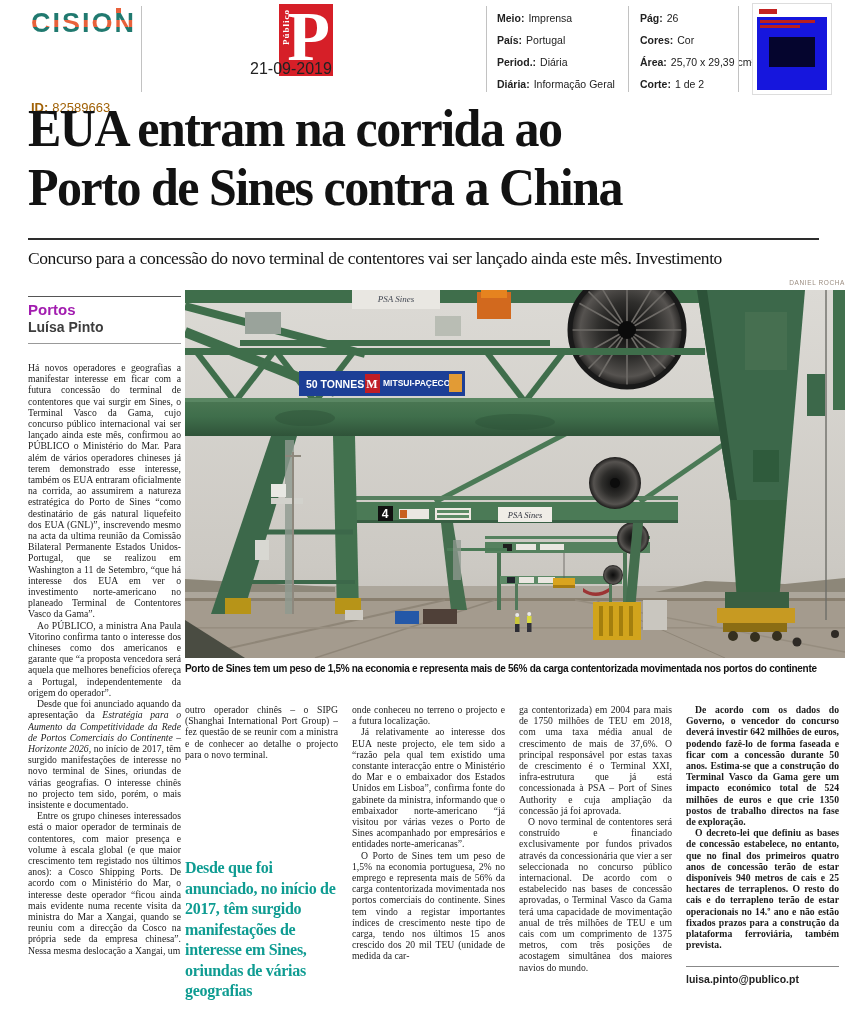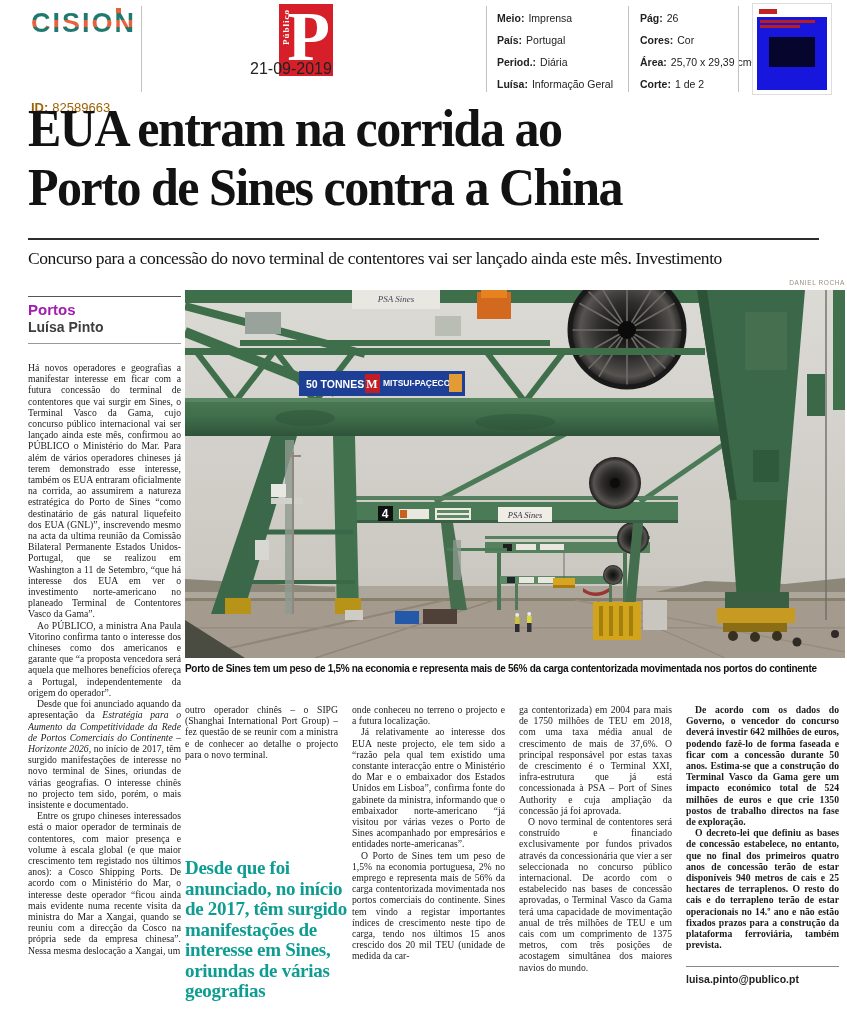--- a/index.html
+++ b/index.html
@@ -56,21 +56,21 @@
   .bodycol{width:153px;font-size:9.7px;line-height:11.2px;text-align:justify;color:#1b1b1b;
            overflow:hidden;margin-top:12px;}
   .bodycol p{margin:0;}
   .bodycol p.ind{text-indent:9px;}
   .bodycol .it{font-style:italic;}
   #col1{left:28px;top:350px;height:612px;}
   #col2{left:185px;top:692px;height:132px;}
   #col3{left:352px;top:692px;height:290px;}
   #col4{left:519px;top:692px;height:290px;}
   #col5{left:686px;top:692px;height:268px;font-weight:bold;}
-  .pullquote{left:185px;top:858px;width:162px;font-weight:bold;font-size:19px;line-height:20.5px;
+  .pullquote{left:185px;top:858px;width:162px;font-weight:bold;font-size:16px;line-height:20.5px;
              letter-spacing:-0.3px;color:#0f9c92;}
   .rule-sig{left:686px;top:966px;width:153px;height:1px;background:#888;}
   .email{left:686px;top:973px;font-family:"Liberation Sans",sans-serif;font-weight:bold;
          font-size:10.5px;color:#222;}
 
   
   .credit{left:185px;top:279px;width:660px;text-align:right;font-family:"Liberation Sans",sans-serif;
           font-size:6.5px;letter-spacing:0.6px;color:#9b8d80;}
   .photo{left:185px;top:290px;width:660px;height:368px;}
   .caption{left:185px;top:663px;width:662px;font-family:"Liberation Sans",sans-serif;font-weight:bold;
@@ -92,21 +92,21 @@
     <span class="pvert">Público</span>
     <span class="pletter">P</span>
   </div>
   <div class="abs date">21-09-2019</div>
 
   <div class="abs vdiv" style="left:486px"></div>
   <div class="abs meta" style="left:497px;top:12px;width:128px">
     <div class="row"><span class="lbl">Meio:</span><span>Imprensa</span></div>
     <div class="row"><span class="lbl">País:</span><span>Portugal</span></div>
     <div class="row"><span class="lbl">Period.:</span><span>Diária</span></div>
-    <div class="row"><span class="lbl">Luísa:</span><span>Informação Geral</span></div>
+    <div class="row"><span class="lbl">Diária:</span><span>Informação Geral</span></div>
   </div>
 
   <div class="abs vdiv" style="left:628px"></div>
   <div class="abs meta" style="left:640px;top:12px;width:100px">
     <div class="row"><span class="lbl">Pág:</span><span>26</span></div>
     <div class="row"><span class="lbl">Cores:</span><span>Cor</span></div>
     <div class="row"><span class="lbl">Área:</span><span>25,70 x 29,39 cm²</span></div>
     <div class="row"><span class="lbl">Corte:</span><span>1 de 2</span></div>
   </div>
 

